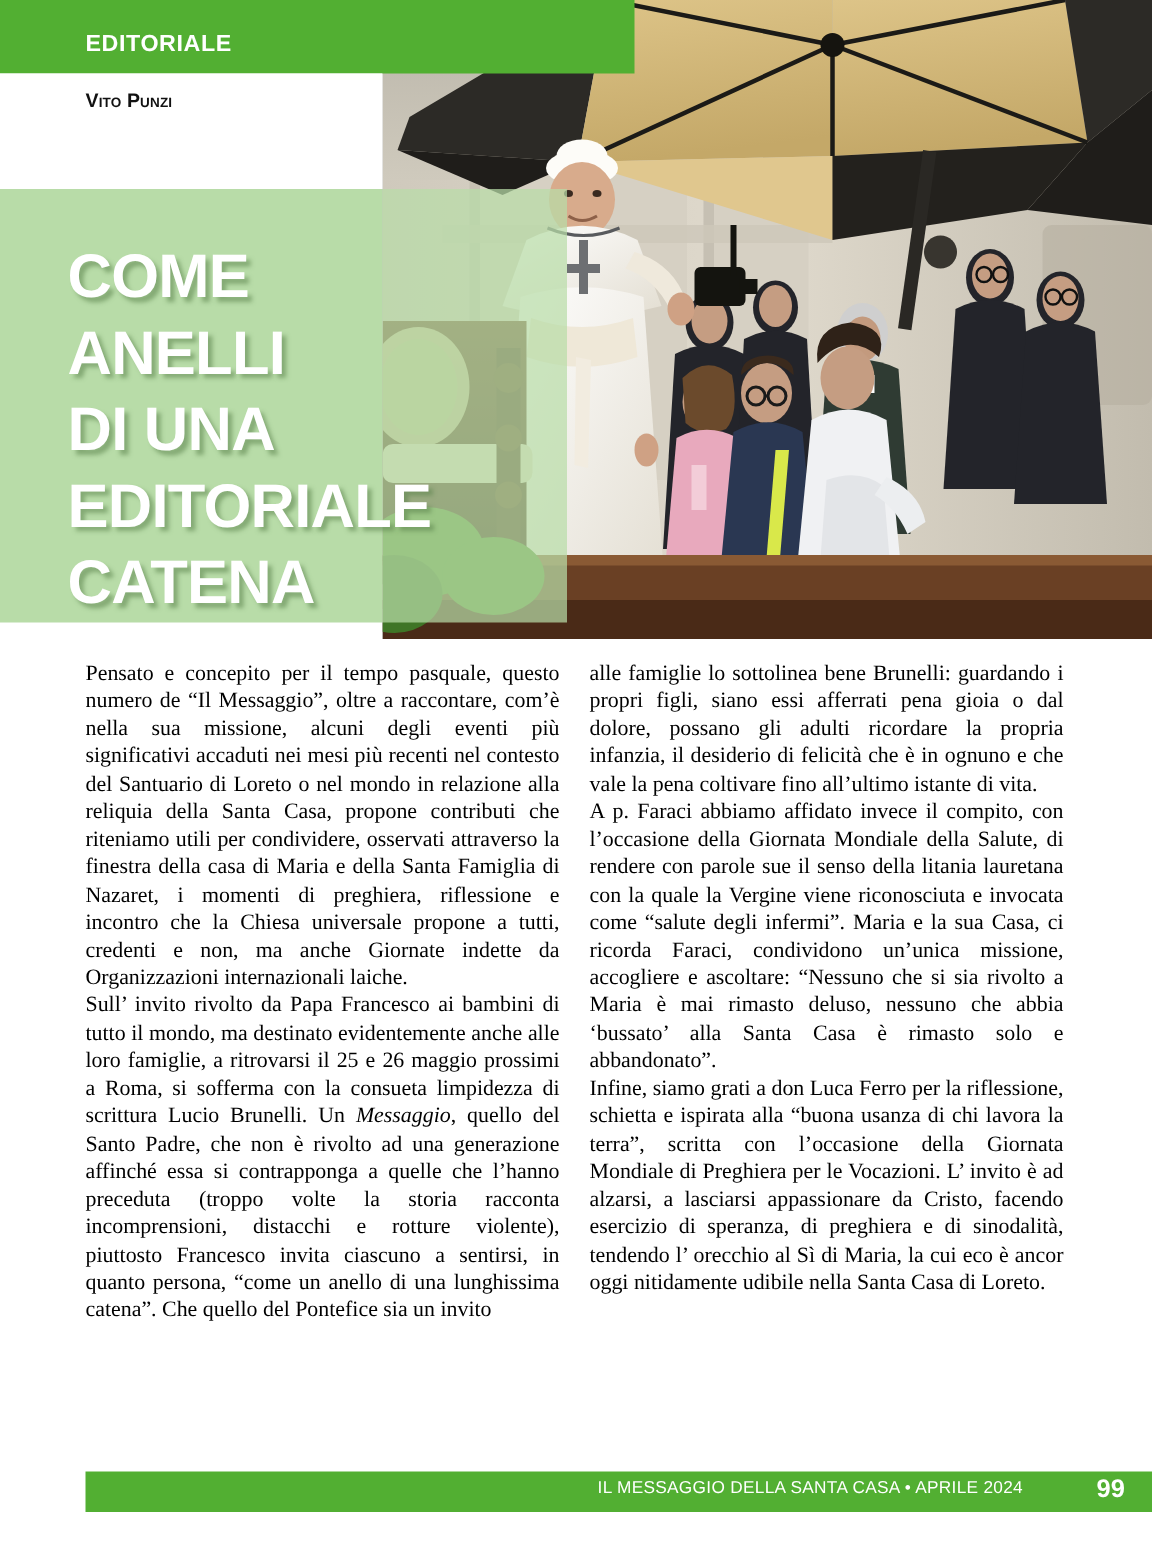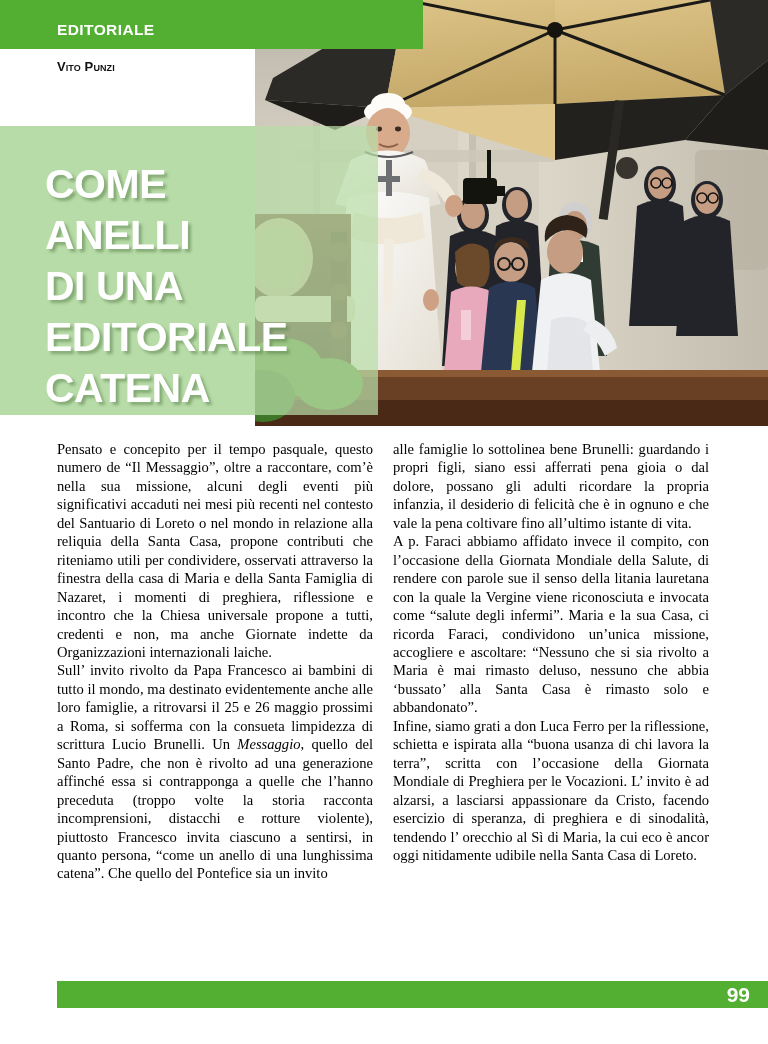--- a/index.html
+++ b/index.html
@@ -154,21 +154,21 @@
     letter-spacing: 0.2px;
     line-height: 1;
   }
   .footer-page {
     position: absolute;
     right: 18px;
     top: 3px;
     color: #ffffff;
     font-family: "Liberation Sans", sans-serif;
     font-weight: bold;
-    font-size: 21px;
+    font-size: 17px;
     line-height: 1;
   }
 </style>
 </head>
 <body>
 
 <div class="photo">
   <svg viewBox="0 0 513 426" preserveAspectRatio="xMidYMid slice">
     <defs>
       <linearGradient id="sky" x1="0" y1="0" x2="0" y2="1">
@@ -371,14 +371,15 @@
       <p>Sull’ invito rivolto da Papa Francesco ai bambini di tutto il mondo, ma destinato evidentemente anche alle loro famiglie, a ritrovarsi il 25 e 26 maggio prossimi a Roma, si sofferma con la consueta limpidezza di scrittura Lucio Brunelli. Un <i>Messaggio</i>, quello del Santo Padre, che non è rivolto ad una generazione affinché essa si contrapponga a quelle che l’hanno preceduta (troppo volte la storia racconta incomprensioni, distacchi e rotture violente), piuttosto Francesco invita ciascuno a sentirsi, in quanto persona, “come un anello di una lunghissima catena”. Che quello del Pontefice sia un invito</p>
     </div>
   <div class="col" id="col-right">
       <p>alle famiglie lo sottolinea bene Brunelli: guardando i propri figli, siano essi afferrati pena gioia o dal dolore, possano gli adulti ricordare la propria infanzia, il desiderio di felicità che è in ognuno e che vale la pena coltivare fino all’ultimo istante di vita.</p>
       <p>A p. Faraci abbiamo affidato invece il compito, con l’occasione della Giornata Mondiale della Salute, di rendere con parole sue il senso della litania lauretana con la quale la Vergine viene riconosciuta e invocata come “salute degli infermi”. Maria e la sua Casa, ci ricorda Faraci, condividono un’unica missione, accogliere e ascoltare: “Nessuno che si sia rivolto a Maria è mai rimasto deluso, nessuno che abbia ‘bussato’ alla Santa Casa è rimasto solo e abbandonato”.</p>
       <p>Infine, siamo grati a don Luca Ferro per la riflessione, schietta e ispirata alla “buona usanza di chi lavora la terra”, scritta con l’occasione della Giornata Mondiale di Preghiera per le Vocazioni. L’ invito è ad alzarsi, a lasciarsi appassionare da Cristo, facendo esercizio di speranza, di preghiera e di sinodalità, tendendo l’ orecchio al Sì di Maria, la cui eco è ancor oggi nitidamente udibile nella Santa Casa di Loreto.</p>
     </div>
 </div>
 
 <div class="footer-bar">
+  <div class="footer-text">IL MESSAGGIO DELLA SANTA CASA • APRILE 2024</div>
   <div class="footer-page">99</div>
 </div>
 
 </body></html>

